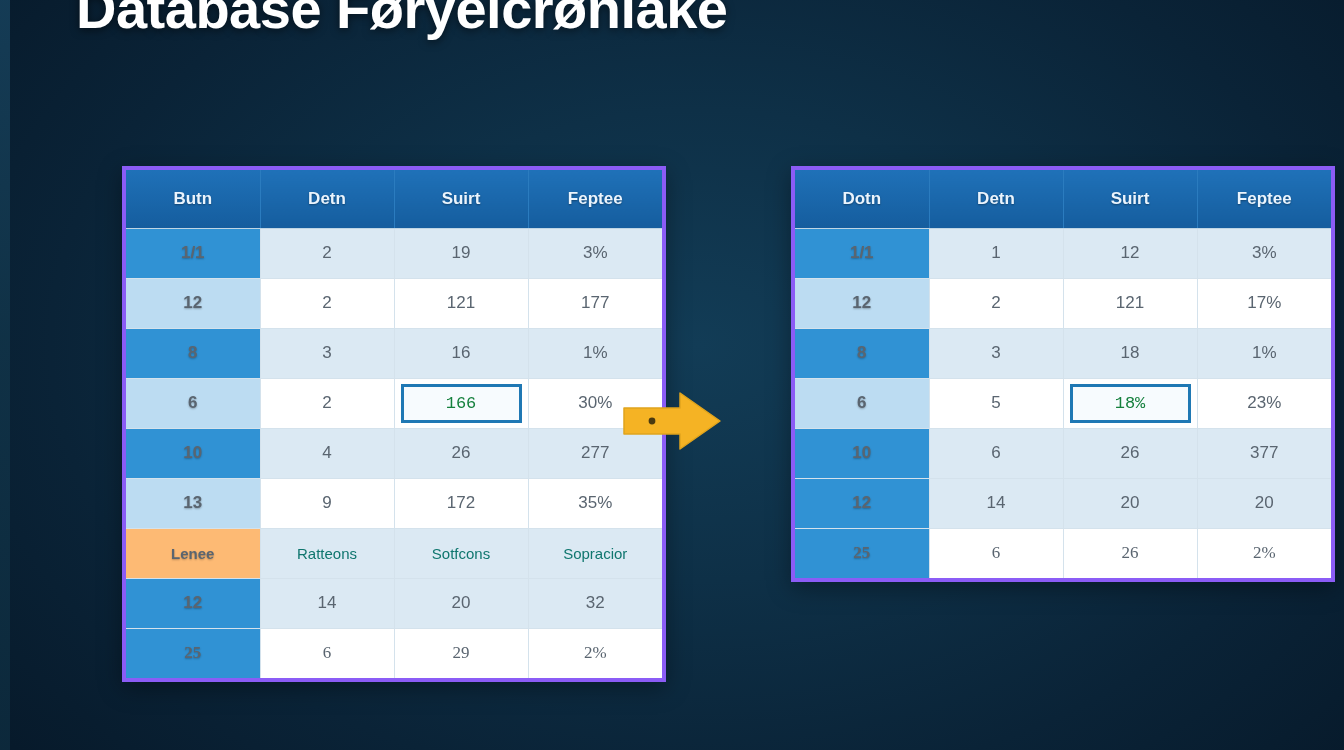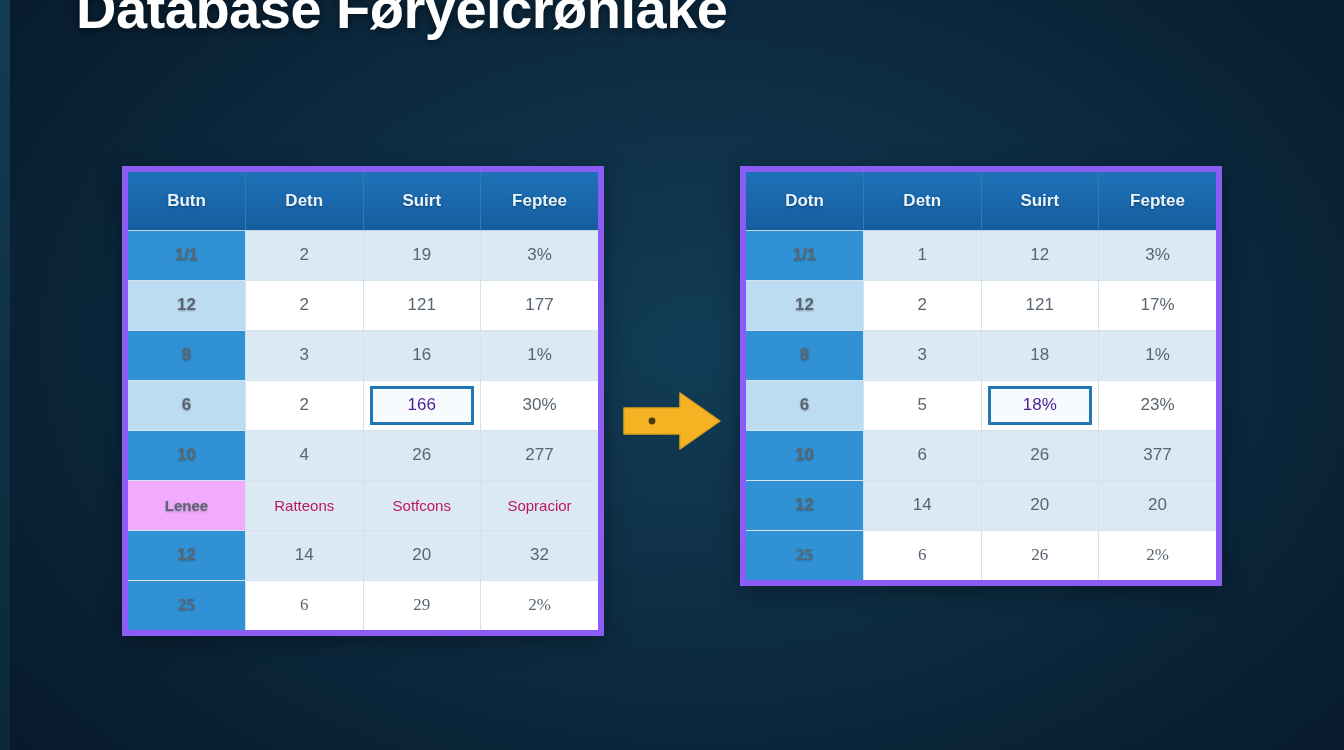--- a/index.html
+++ b/index.html
@@ -42,27 +42,27 @@
   .stage {
     position: absolute;
     left: 0; top: 0;
     width: 1344px; height: 750px;
   }
 
   
   .table-card {
     position: absolute;
     top: 166px;
-    width: 482px;
-    border: 6px solid #8b5cf6;
+    width: 544px;
+    border: 4px solid #8b5cf6;
     background: #ffffff;
     box-shadow: 0 6px 22px rgba(0,0,0,.35);
   }
   .table-card.left  { left: 122px; }
-  .table-card.right { left: 740px; }
+  .table-card.right { left: 791px; }
 
   table.grid {
     width: 100%;
     border-collapse: collapse;
     table-layout: fixed;
   }
 
   table.grid th,
   table.grid td {
     height: 50px;
@@ -103,40 +103,41 @@
   td.keycell.dark  { background: #3092d4; margin-left: 12px; }
   td.keycell.light { background: #bcdcf2; }
 
   
   tr.band-a td.datacell { background: #dbe9f3; }
   tr.band-b td.datacell { background: #ffffff; }
 
   
   tr.sep td.datacell {
     background: #dbe9f3;
-    color: #be185d;
+    color: #0f766e;
     font-size: 15px;
   }
-  tr.sep td.keycell { background: #f0abfc; font-size: 15px; }
+  tr.sep td.keycell { background: #fdba74; font-size: 15px; }
 
   
   td.datacell.highlight {
     background: #ffffff !important;
     position: relative;
   }
   td.datacell.highlight .hl-box {
     position: absolute;
     left: 6px; right: 6px; top: 5px; bottom: 5px;
     border: 3px solid #1f78b4;
     background: #f7fbfe;
     display: flex;
     align-items: center;
     justify-content: center;
     font-size: 17px;
-    color: #4c1d95;
+    color: #15803d;
+    font-family: Liberation Mono, monospace;
   }
 
   
   .arrow {
     position: absolute;
     left: 622px;
     top: 390px;
     width: 100px;
     height: 62px;
   }
@@ -187,20 +188,26 @@
               <div class="hl-box">166</div>
             </td>
             <td class="datacell">30%</td>
           </tr>
           <tr class="band-a">
             <td class="keycell dark">10</td>
             <td class="datacell">4</td>
             <td class="datacell">26</td>
             <td class="datacell">277</td>
           </tr>
+          <tr class="band-b">
+            <td class="keycell light">13</td>
+            <td class="datacell">9</td>
+            <td class="datacell">172</td>
+            <td class="datacell">35%</td>
+          </tr>
           <tr class="sep">
             <td class="keycell dark">Lenee</td>
             <td class="datacell">Ratteons</td>
             <td class="datacell">Sotfcons</td>
             <td class="datacell">Sopracior</td>
           </tr>
           <tr class="band-a">
             <td class="keycell dark">12</td>
             <td class="datacell">14</td>
             <td class="datacell">20</td>

